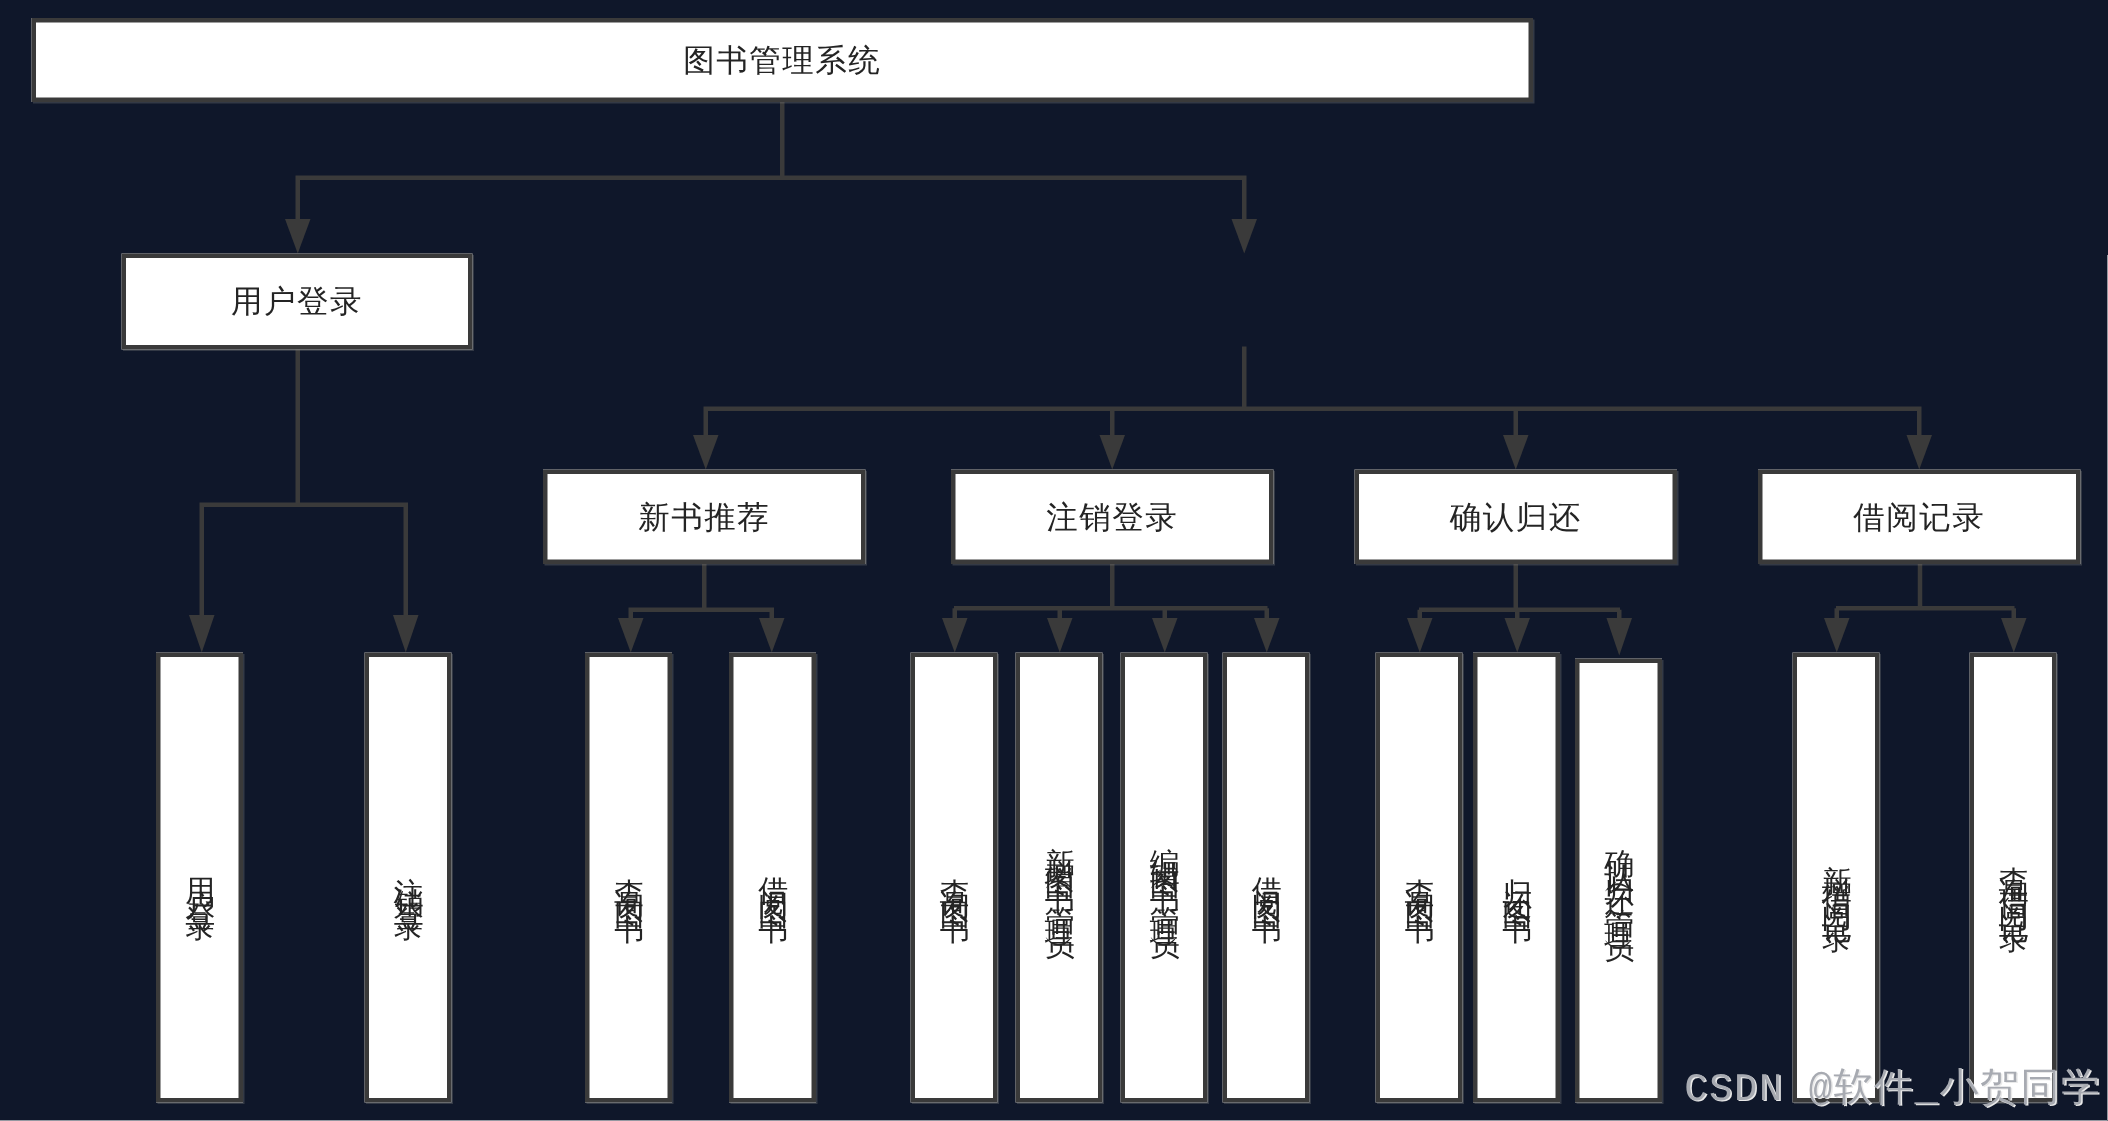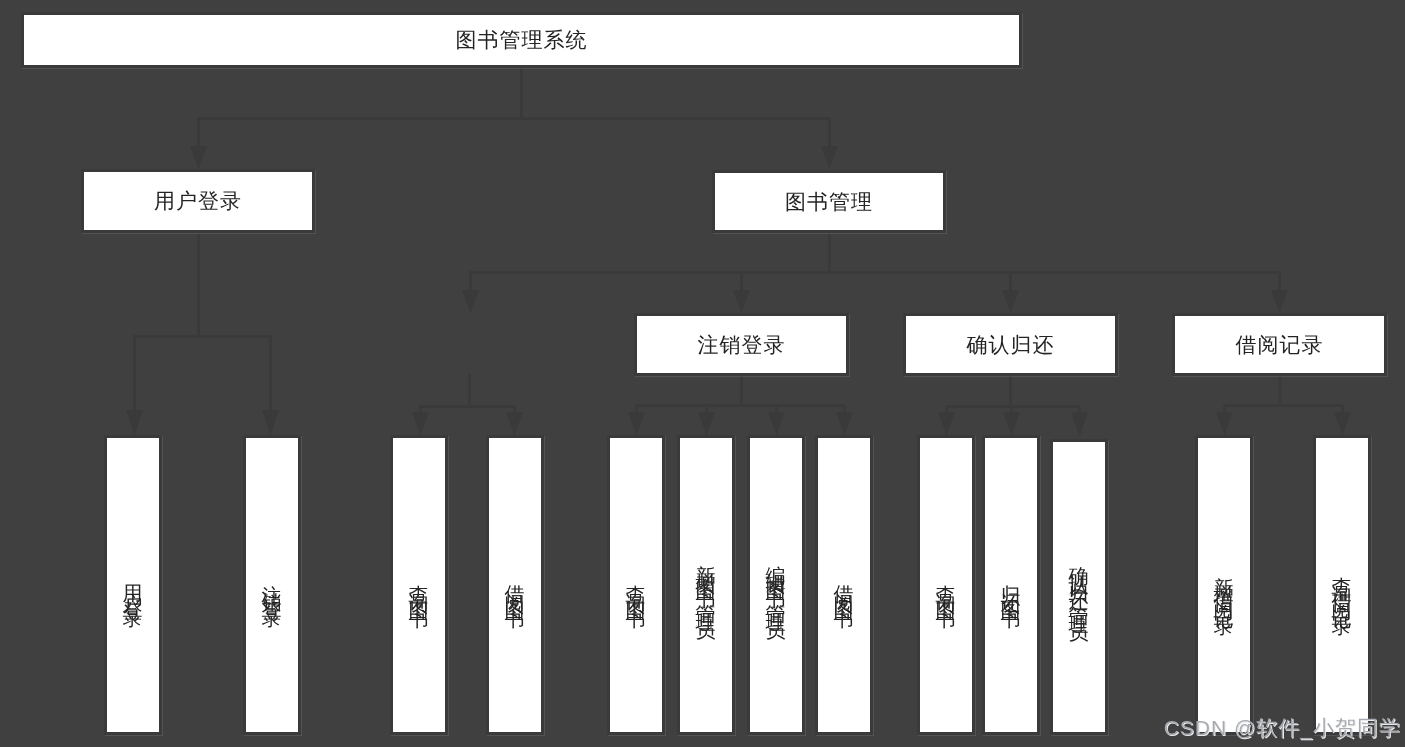--- a/index.html
+++ b/index.html
@@ -4,21 +4,21 @@
 <style>
   html, body {
     margin: 0;
     padding: 0;
     background: #ffffff;
   }
   #canvas {
     position: relative;
     width: 1405px;
     height: 747px;
-    background: #404040;
+    background: #0f172a;
     overflow: hidden;
     font-family: "Liberation Sans", "DejaVu Sans", sans-serif;
   }
   #wires {
     position: absolute;
     left: 0;
     top: 0;
     width: 1405px;
     height: 747px;
   }
@@ -65,25 +65,26 @@
   #leaf-query-book-c   { left: 917px;  }
   #leaf-return-book    { left: 982px;  }
   #leaf-confirm-return { left: 1050px; top: 439px; height: 296px; }
   #leaf-add-record     { left: 1195px; }
   #leaf-query-record   { left: 1313px; }
 
   #watermark {
     position: absolute;
     right: 4px;
     bottom: 5px;
-    font-size: 21px;
+    font-size: 26px;
     color: #a7aab1;
     letter-spacing: 1px;
     text-shadow: 1px 1px 0 #e9e9e9;
     white-space: nowrap;
+    font-family: Liberation Mono, monospace;
   }
 </style>
 </head>
 <body>
 
 <div id="canvas">
 
   <svg id="wires" viewBox="0 0 1405 747" xmlns="http://www.w3.org/2000/svg">
     <g stroke="#3a3a3a" stroke-width="3" fill="none">
 
@@ -127,22 +128,22 @@
       <polygon points="1071,412 1088,412 1079.5,437"></polygon>
 
       <polygon points="1216,412 1233,412 1224.5,435"></polygon>
       <polygon points="1334,412 1351,412 1342.5,435"></polygon>
     </g>
   </svg>
 
   <div class="node h" id="root-box">图书管理系统</div>
 
   <div class="node h" id="user-login">用户登录</div>
-  <div class="node h" id="book-mgmt">图书管理</div>
 
+  <div class="node h lvl3" id="new-book-rec">新书推荐</div>
   <div class="node h lvl3" id="book-borrow">注销登录</div>
   <div class="node h lvl3" id="current-borrow">确认归还</div>
   <div class="node h lvl3" id="borrow-records">借阅记录</div>
 
   <div class="node leaf" id="leaf-user-login">用户登录</div>
   <div class="node leaf" id="leaf-logout">注销登录</div>
 
   <div class="node leaf" id="leaf-query-book-a">查询图书</div>
   <div class="node leaf" id="leaf-borrow-book-a">借阅图书</div>
 

